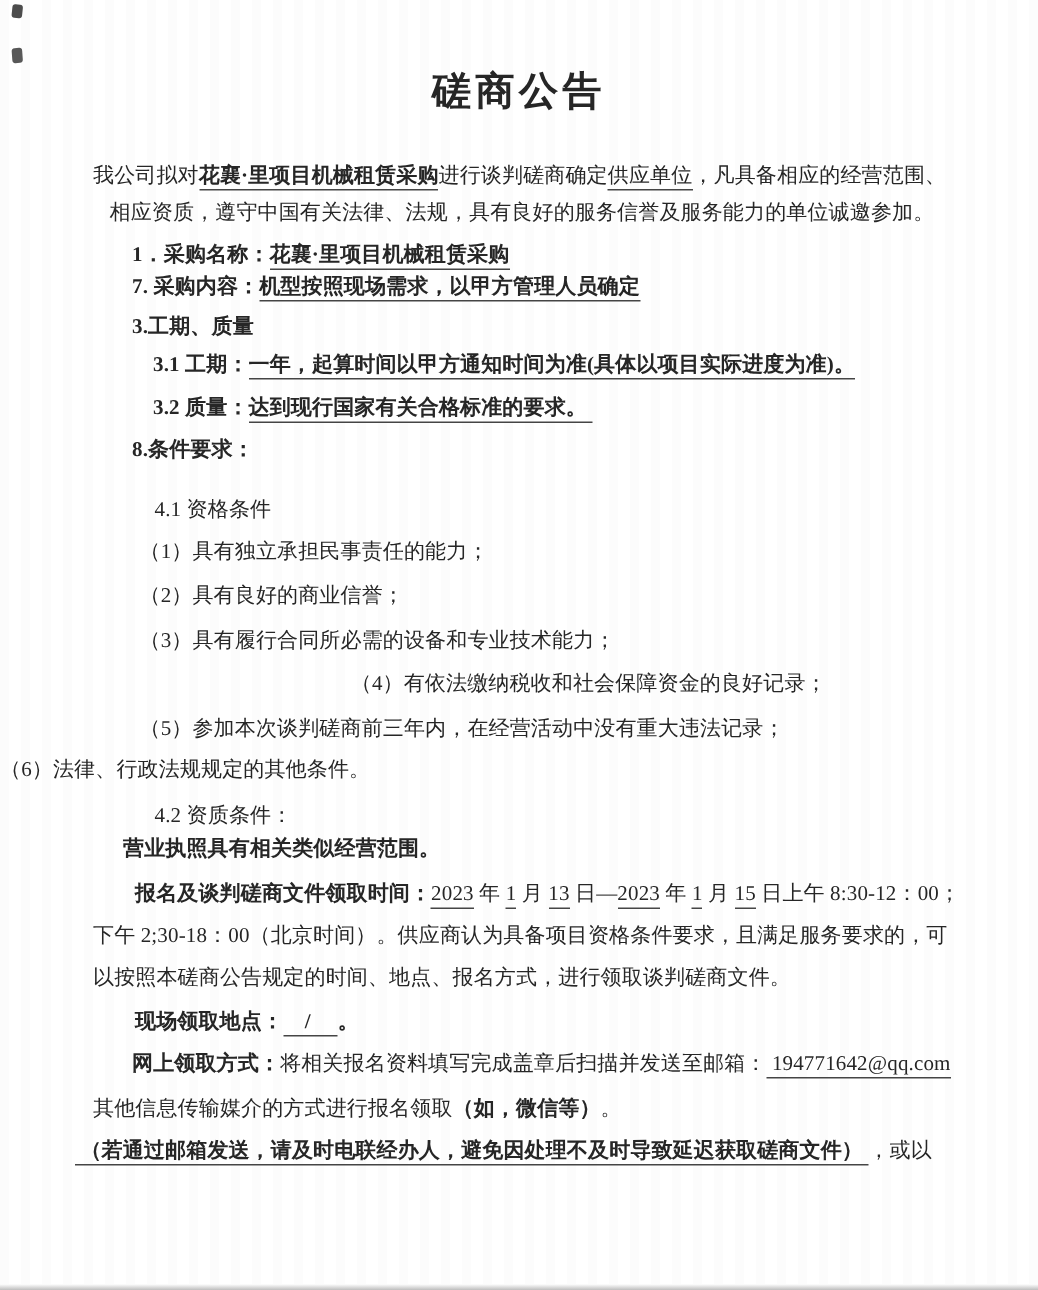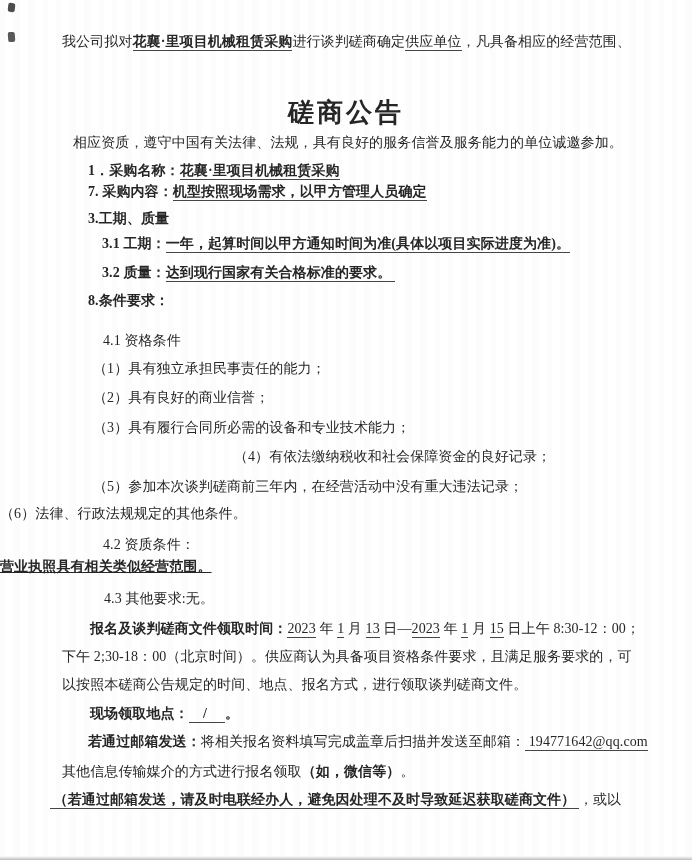--- a/index.html
+++ b/index.html
@@ -45,41 +45,40 @@
     background:linear-gradient(#ffffff, #bdbdbd);
   }
 </style>
 </head>
 <body>
 
 <div class="page">
   <div class="artifact a1"></div>
   <div class="artifact a2"></div>
   <div id="doc-lines">
+      <div class="line title" style="margin-left: 0px; margin-top: 46px;"><span class="seg b">磋商公告</span></div>
       <div class="line" style="margin-left: 62px; margin-top: 31px;"><span class="seg">我公司拟对</span><span class="seg b u">花襄·里项目机械租赁采购</span><span class="seg">进行谈判磋商确定</span><span class="seg u">供应单位</span><span class="seg">，凡具备相应的经营范围、</span></div>
-      <div class="line title" style="margin-left: 0px; margin-top: 46px;"><span class="seg b">磋商公告</span></div>
       <div class="line" style="margin-left: 73px; margin-top: 4px;"><span class="seg">相应资质，遵守中国有关法律、法规，具有良好的服务信誉及服务能力的单位诚邀参加。</span></div>
       <div class="line" style="margin-left: 88px; margin-top: 7px;"><span class="seg b">1．采购名称：</span><span class="seg b u">花襄·里项目机械租赁采购</span></div>
       <div class="line" style="margin-left: 88px; margin-top: 0px;"><span class="seg b">7. 采购内容：</span><span class="seg b u">机型按照现场需求，以甲方管理人员确定</span></div>
       <div class="line" style="margin-left: 88px; margin-top: 6px;"><span class="seg b">3.工期、质量</span></div>
       <div class="line" style="margin-left: 102px; margin-top: 4px;"><span class="seg b">3.1 工期：</span><span class="seg b u">一年，起算时间以甲方通知时间为准(具体以项目实际进度为准)。</span></div>
       <div class="line" style="margin-left: 102px; margin-top: 8px;"><span class="seg b">3.2 质量：</span><span class="seg b u">达到现行国家有关合格标准的要求。&nbsp;</span></div>
       <div class="line" style="margin-left: 88px; margin-top: 7px;"><span class="seg b">8.条件要求：</span></div>
       <div class="line" style="margin-left: 103px; margin-top: 19px;"><span class="seg">4.1 资格条件</span></div>
       <div class="line" style="margin-left: 93px; margin-top: 7px;"><span class="seg">（1）具有独立承担民事责任的能力；</span></div>
       <div class="line" style="margin-left: 93px; margin-top: 8px;"><span class="seg">（2）具有良好的商业信誉；</span></div>
       <div class="line" style="margin-left: 93px; margin-top: 9px;"><span class="seg">（3）具有履行合同所必需的设备和专业技术能力；</span></div>
       <div class="line" style="margin-left: 93px; margin-top: 8px; text-align: center;"><span class="seg">（4）有依法缴纳税收和社会保障资金的良好记录；</span></div>
       <div class="line" style="margin-left: 93px; margin-top: 9px;"><span class="seg">（5）参加本次谈判磋商前三年内，在经营活动中没有重大违法记录；</span></div>
       <div class="line" style="margin-top: 6px;"><span class="seg">（6）法律、行政法规规定的其他条件。</span></div>
       <div class="line" style="margin-left: 103px; margin-top: 10px;"><span class="seg">4.2 资质条件：</span></div>
-      <div class="line" style="margin-top: 1px; text-decoration: underline;"><span class="seg b">营业执照具有相关类似经营范围。</span></div>
-      <div class="line" style="margin-left: 104px; margin-top: 11px;"><span class="seg">4.3 其他要求:无。</span></div>
+      <div class="line" style="margin-left: 82px; margin-top: 1px;"><span class="seg b">营业执照具有相关类似经营范围。</span></div>
       <div class="line" style="margin-left: 90px; margin-top: 9px;"><span class="seg b">报名及谈判磋商文件领取时间：</span><span class="seg u">2023</span><span class="seg"> 年 </span><span class="seg u">1</span><span class="seg"> 月 </span><span class="seg u">13</span><span class="seg"> 日—</span><span class="seg u">2023</span><span class="seg"> 年 </span><span class="seg u">1</span><span class="seg"> 月 </span><span class="seg u">15</span><span class="seg"> 日上午 8:30-12：00；</span></div>
       <div class="line" style="margin-left: 62px; margin-top: 7px;"><span class="seg">下午 2;30-18：00（北京时间）。供应商认为具备项目资格条件要求，且满足服务要求的，可</span></div>
       <div class="line" style="margin-left: 62px; margin-top: 7px;"><span class="seg">以按照本磋商公告规定的时间、地点、报名方式，进行领取谈判磋商文件。</span></div>
       <div class="line" style="margin-left: 90px; margin-top: 8px;"><span class="seg b">现场领取地点：</span><span class="seg b u">&nbsp;&nbsp;&nbsp;&nbsp;/&nbsp;&nbsp;&nbsp;&nbsp;&nbsp;</span><span class="seg b">。</span></div>
-      <div class="line" style="margin-left: 88px; margin-top: 7px;"><span class="seg b">若通过邮箱发送：</span><span class="seg">将相关报名资料填写完成盖章后扫描并发送至邮箱：</span><span class="seg u">&nbsp;194771642@qq.com</span></div>
+      <div class="line" style="margin-left: 88px; margin-top: 7px;"><span class="seg b">网上领取方式：</span><span class="seg">将相关报名资料填写完成盖章后扫描并发送至邮箱：</span><span class="seg u">&nbsp;194771642@qq.com</span></div>
       <div class="line" style="margin-left: 62px; margin-top: 9px;"><span class="seg">其他信息传输媒介的方式进行报名领取</span><span class="seg b">（如，微信等）</span><span class="seg">。</span></div>
       <div class="line" style="margin-left: 50px; margin-top: 7px;"><span class="seg b u">&nbsp;（若通过邮箱发送，请及时电联经办人，避免因处理不及时导致延迟获取磋商文件）&nbsp;</span><span class="seg">，或以</span></div>
     </div>
   <div class="bottom-edge"></div>
 </div>
 
 </body></html>

